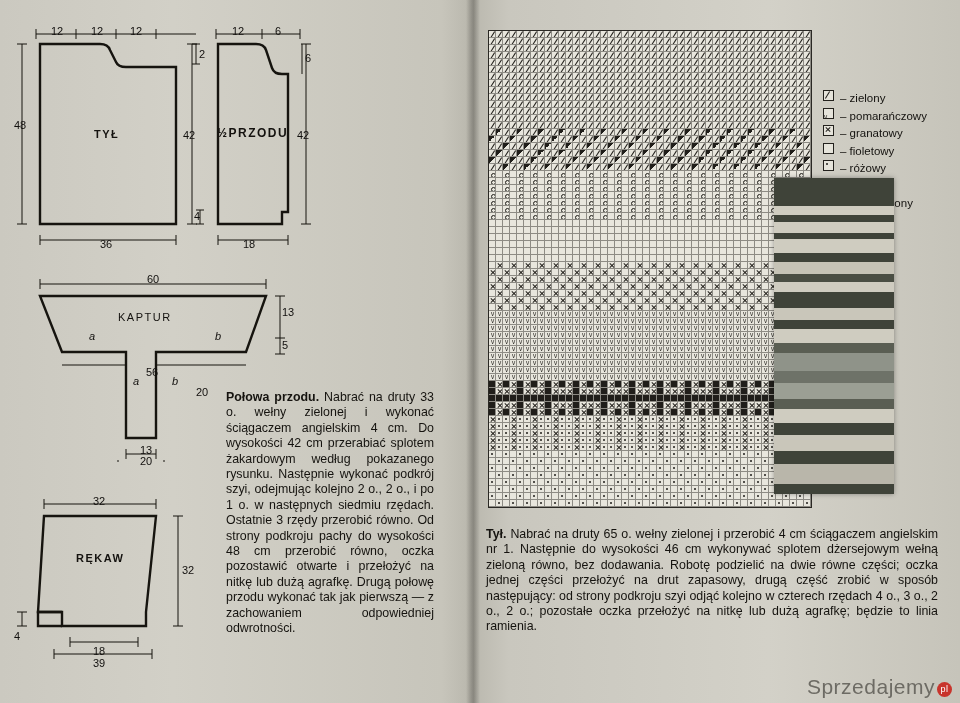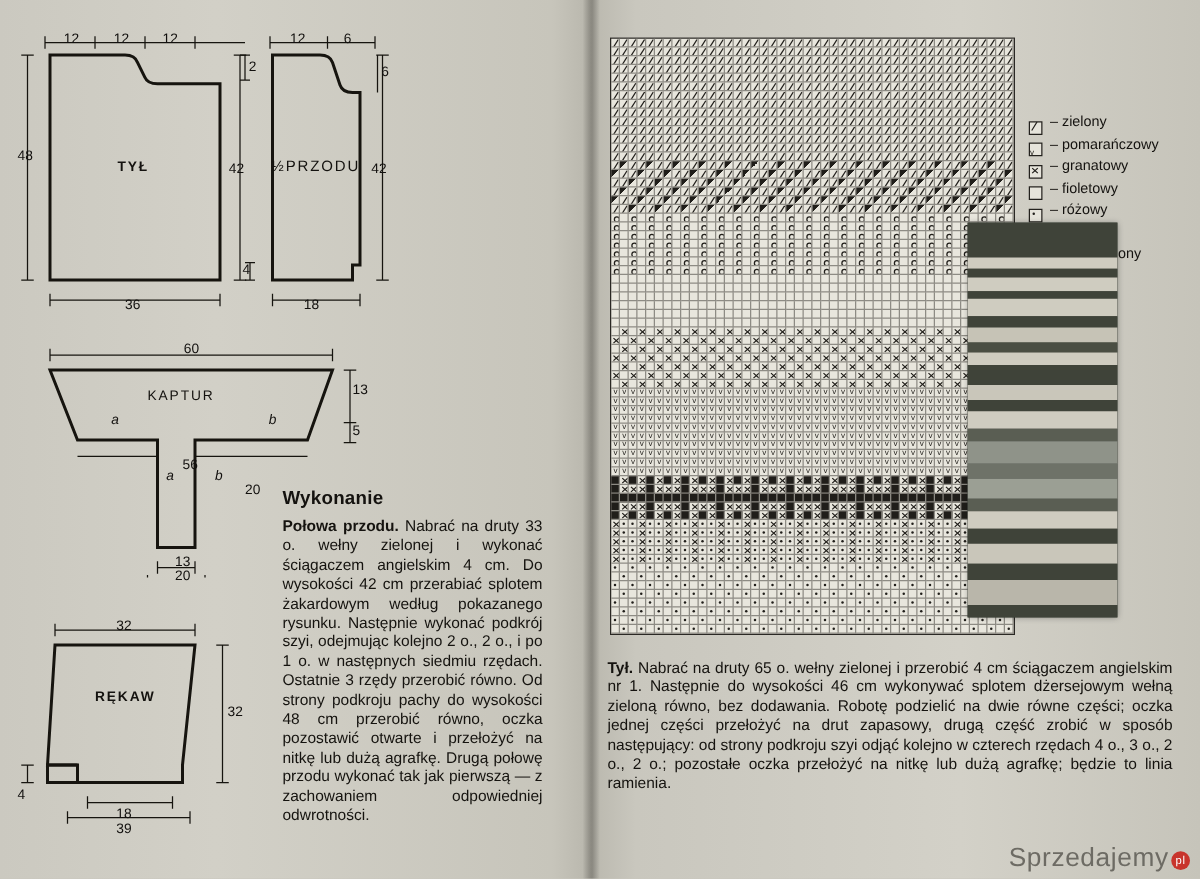--- a/index.html
+++ b/index.html
@@ -63,21 +63,21 @@
   .sym-half{background:linear-gradient(135deg,#201e1a 0 50%,transparent 50% 100%);}
   .sym-slash::after{content:"";position:absolute;left:2.7px;top:-0.5px;width:1px;height:8px;background:#201e1a;transform:rotate(32deg);}
   .sym-circ::after{content:"";position:absolute;left:1.5px;top:1.5px;width:3px;height:3px;border:1px solid #201e1a;border-radius:50%;}
   .sym-blank{}
 
   
   #legend{
     position:absolute;left:345px;top:90px;
     font-size:11.5px;line-height:17.5px;
   }
-  .leg-row{display:flex;align-items:flex-end;gap:6px;}
+  .leg-row{display:flex;align-items:flex-start;gap:6px;}
   .leg-box{
     width:11px;height:11px;border:1px solid #23211d;background:#ded CB;
     background:#e6e4db;position:relative;box-sizing:border-box;
   }
   .leg-label{white-space:nowrap;}
 
   
   #swatch{
     position:absolute;left:296px;top:178px;width:120px;height:316px;
     box-shadow:0 0 5px rgba(0,0,0,.35);
@@ -157,21 +157,21 @@
     <div class="dim" style="position:absolute;left:100px;top:226px">36</div>
     <div class="lbl" style="position:absolute;left:94px;top:116px;font-weight:bold">TYŁ</div>
 
     <div class="dim" style="position:absolute;left:232px;top:13px">12</div>
     <div class="dim" style="position:absolute;left:275px;top:13px">6</div>
     <div class="dim" style="position:absolute;left:199px;top:36px">2</div>
     <div class="dim" style="position:absolute;left:305px;top:40px">6</div>
     <div class="dim" style="position:absolute;left:297px;top:117px">42</div>
     <div class="dim" style="position:absolute;left:194px;top:198px">4</div>
     <div class="dim" style="position:absolute;left:243px;top:226px">18</div>
-    <div class="lbl" style="position:absolute;left:217px;top:114px;font-weight:normal;font-size:12px">½PRZODU</div>
+    <div class="lbl" style="position:absolute;left:217px;top:114px;font-weight:bold;font-size:12px">½PRZODU</div>
 
     <svg width="330" height="200" style="position:absolute;left:0;top:250">
       <g stroke="#16140f" fill="none" stroke-width="1">
         <line x1="40" y1="22" x2="266" y2="22"></line>
         <line x1="40" y1="17" x2="40" y2="27"></line>
           <line x1="266" y1="17" x2="266" y2="27"></line>
         <path d="M40 34 L266 34 L246 90 L156 90 L156 176 L126 176 L126 90 L62 90 Z" stroke="#16140f" stroke-width="2.4"></path>
         <line x1="280" y1="34" x2="280" y2="76"></line>
         <line x1="275" y1="34" x2="285" y2="34"></line>
           <line x1="275" y1="76" x2="285" y2="76"></line>
@@ -222,21 +222,20 @@
       </g>
     </svg>
     <div class="dim" style="position:absolute;left:93px;top:483px">32</div>
     <div class="dim" style="position:absolute;left:182px;top:552px">32</div>
     <div class="dim" style="position:absolute;left:14px;top:618px">4</div>
     <div class="dim" style="position:absolute;left:93px;top:633px">18</div>
     <div class="dim" style="position:absolute;left:93px;top:645px">39</div>
     <div class="lbl" style="position:absolute;left:76px;top:540px;font-weight:bold">RĘKAW</div>
 
     <div style="position:absolute;left:226px;top:378px;width:208px">
-      <h3 class="head">Wykonanie</h3>
       <p class="bodytext" style="margin:0"><b>Połowa przodu.</b> <span>Nabrać na druty 33 o. wełny zielonej i wykonać ściągaczem angielskim 4 cm. Do wysokości 42 cm przerabiać splotem żakardowym według pokazanego rysunku. Następnie wykonać podkrój szyi, odejmując kolejno 2 o., 2 o., i po 1 o. w następnych siedmiu rzędach. Ostatnie 3 rzędy przerobić równo. Od strony podkroju pachy do wysokości 48 cm przerobić równo, oczka pozostawić otwarte i przełożyć na nitkę lub dużą agrafkę. Drugą połowę przodu wykonać tak jak pierwszą — z zachowaniem odpowiedniej odwrotności.</span></p>
     </div>
   </div>
 
   <div class="right">
 
     <div id="chart-grid">
         <div class="crow">
           <div class="ccell sym-slash"></div>
           <div class="ccell sym-slash"></div>

